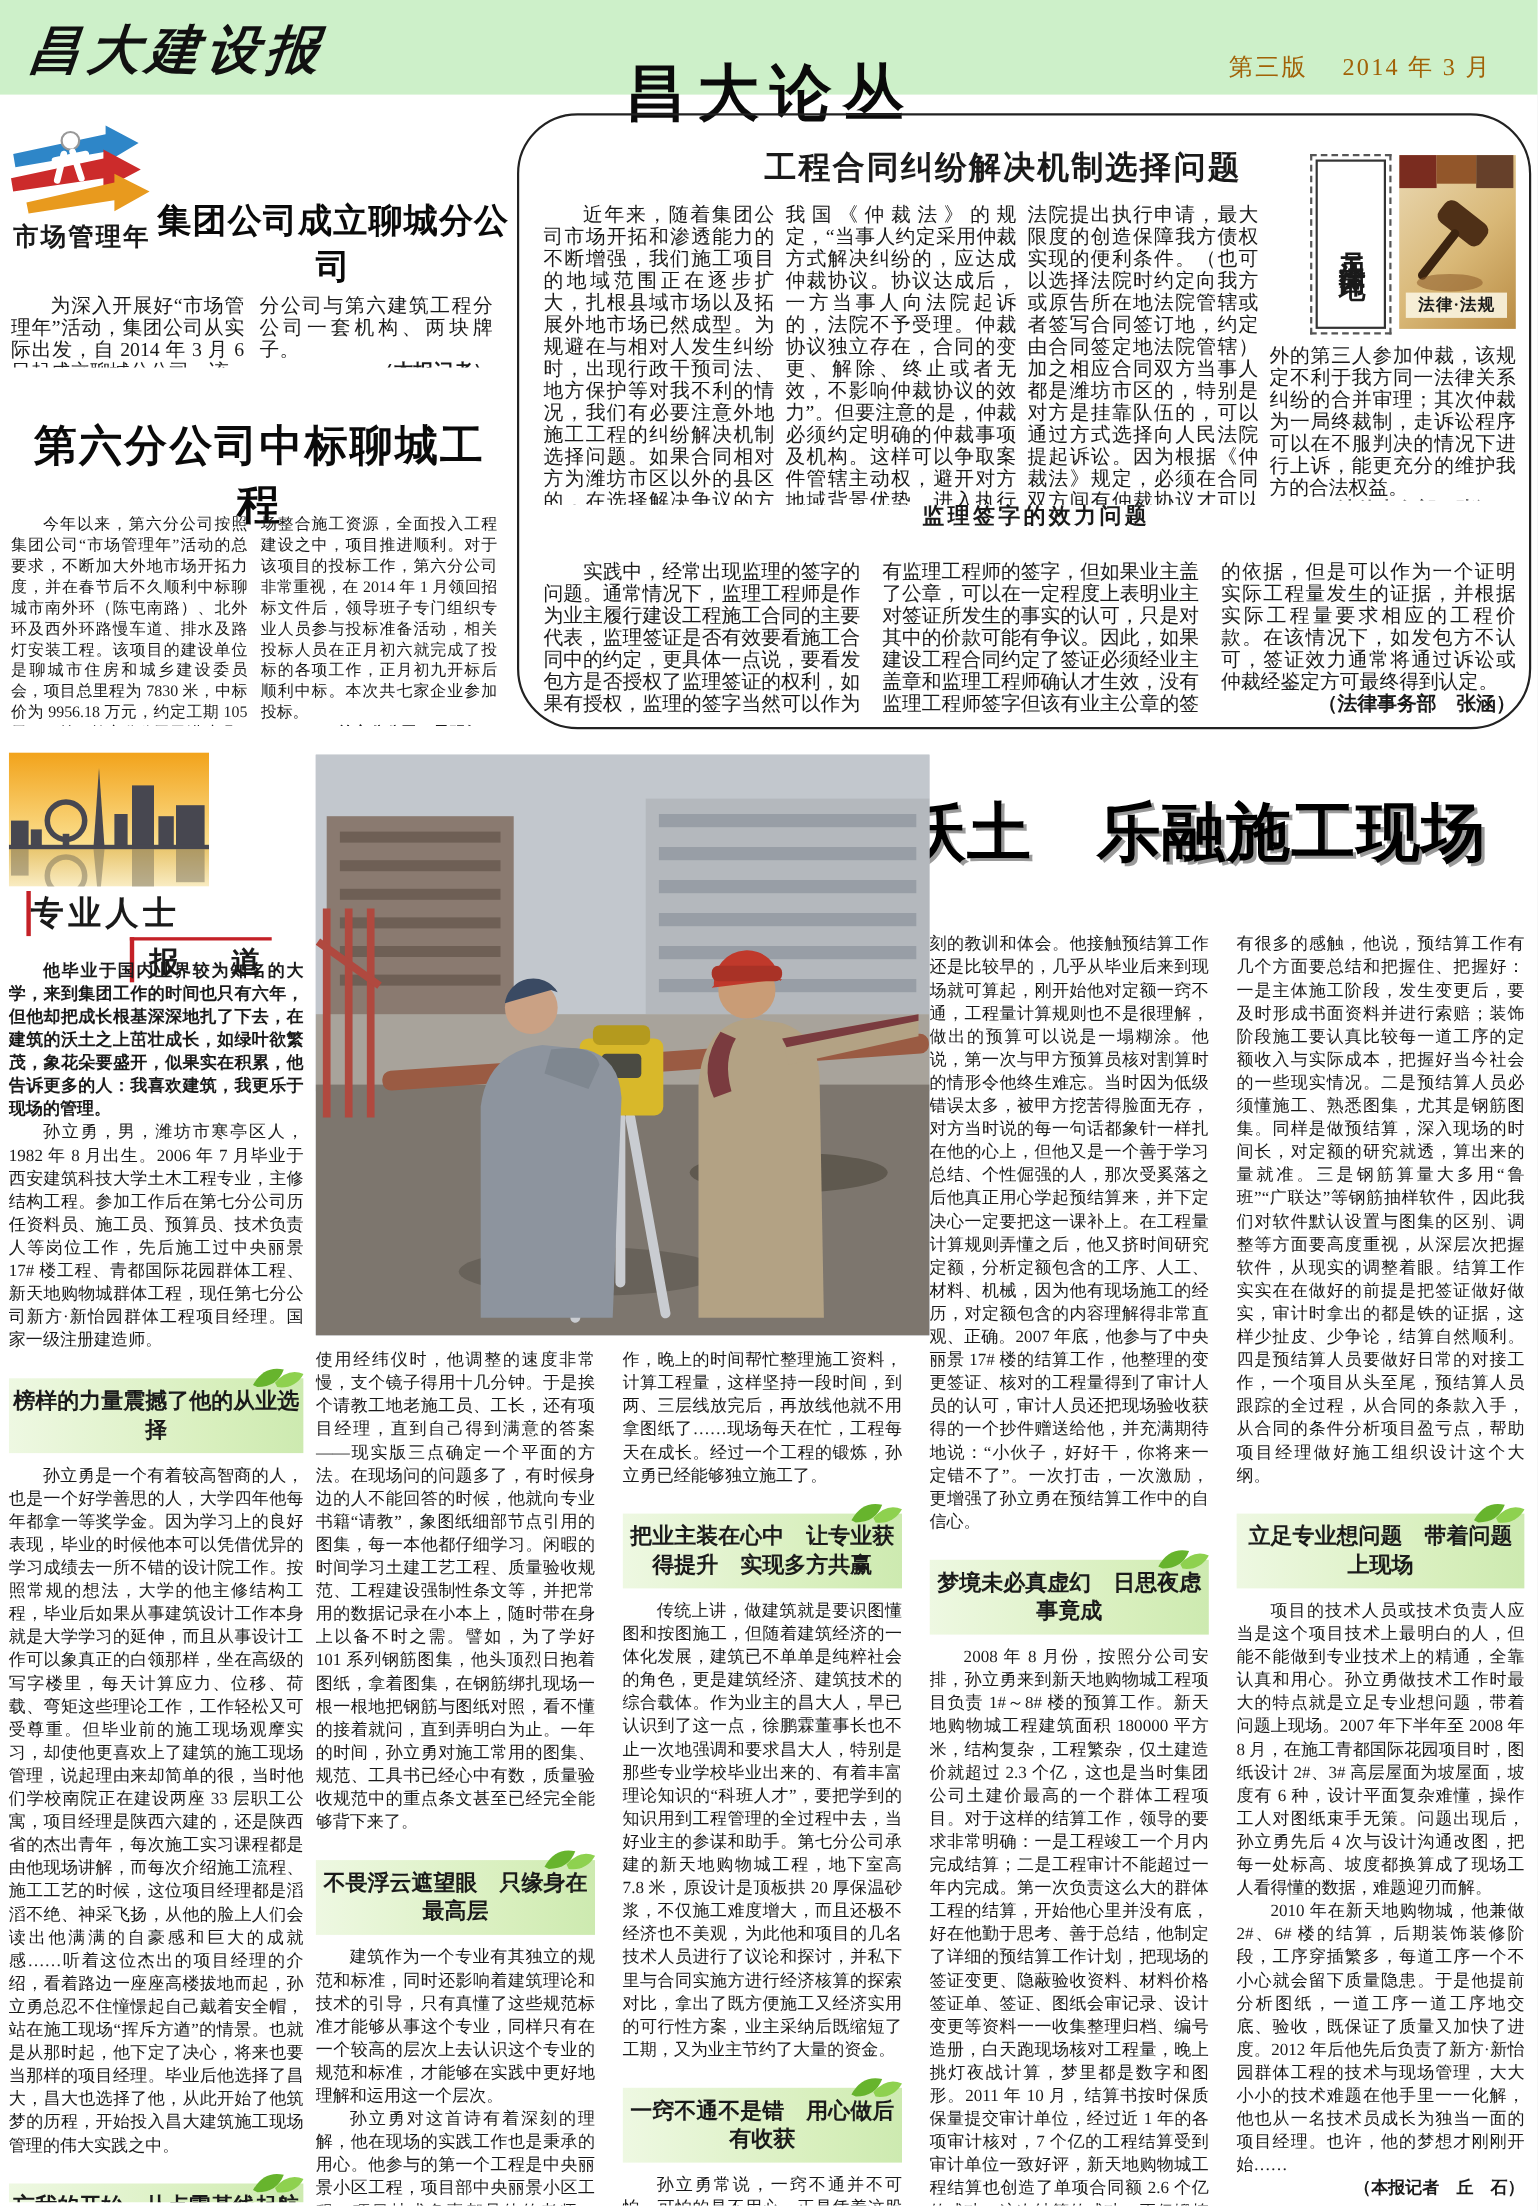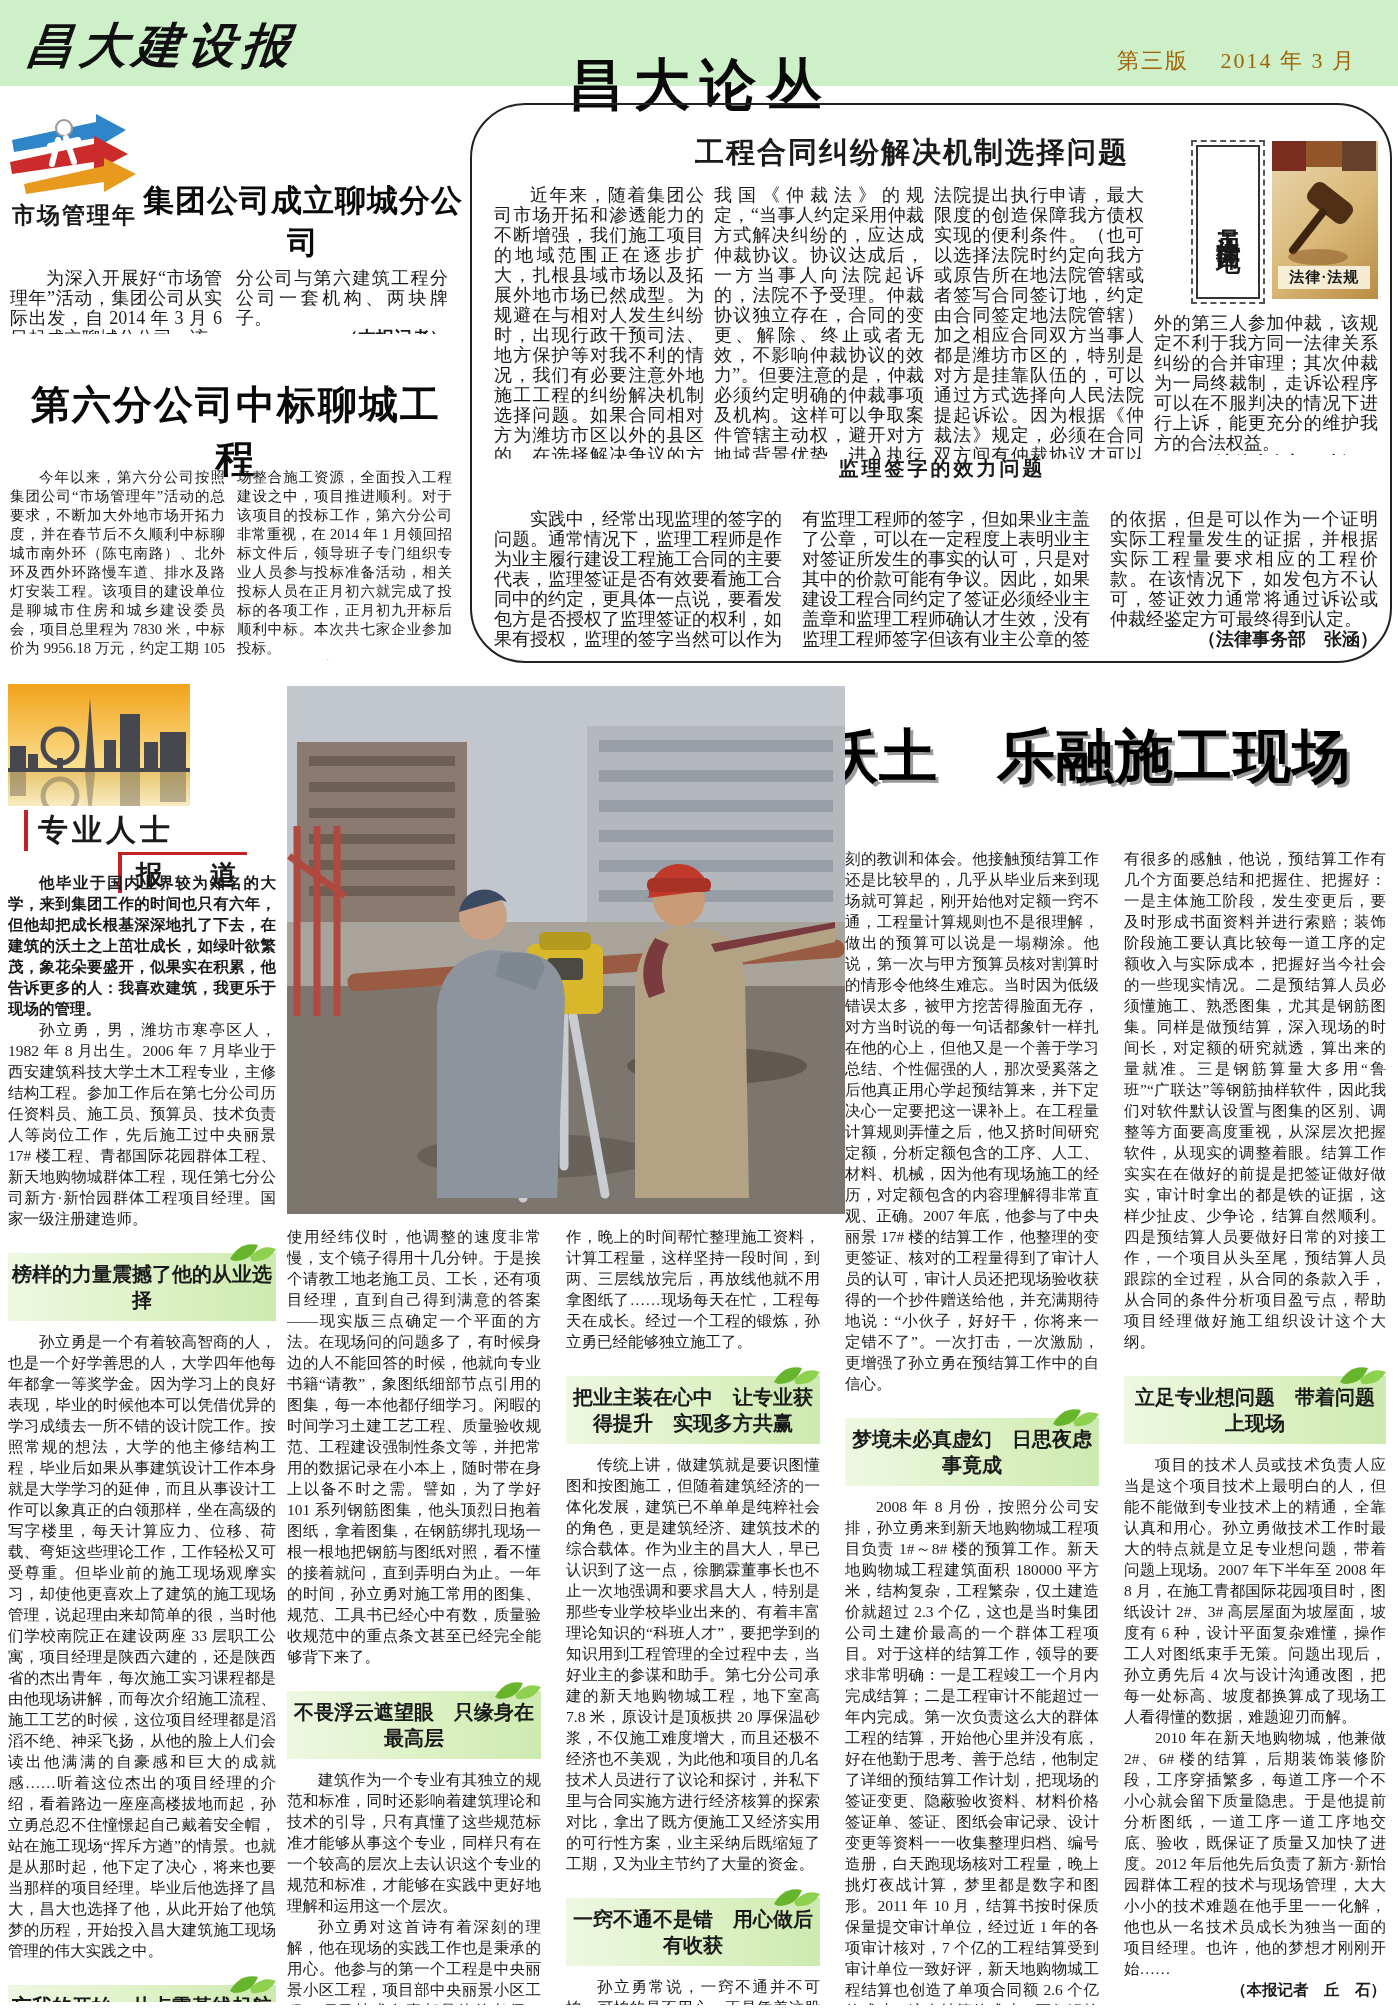--- a/index.html
+++ b/index.html
@@ -33,21 +33,21 @@
   #law-badge-frame{width:64px;height:150px;margin-top:4px;border:2px solid #333;outline:2px dashed #555;
           outline-offset:3px;display:flex;align-items:center;justify-content:center;background:#fff;}
   #law-badge-title{writing-mode:vertical-rl;font-size:24px;font-weight:900;letter-spacing:4px;}
   #gavel-wrap{position:relative;width:112px;height:158px;margin-left:12px;
           background:linear-gradient(135deg,#ead9b4 0%,#d9b877 55%,#b98c44 100%);}
   #law-caption{position:absolute;left:6px;bottom:10px;width:92px;background:rgba(250,244,224,.9);
           text-align:center;font-size:15px;font-weight:900;letter-spacing:1px;padding:2px 0;}
   
   #feat-kicker{position:absolute;left:8px;top:684px;width:200px;}
   #feat-k1{position:absolute;left:24px;top:810px;font-size:30px;font-weight:900;letter-spacing:4px;
-           border-left:4px solid #c42127;padding-left:10px;}
+           border-left:4px solid #c42127;}
   #feat-k2{position:absolute;left:118px;top:852px;font-size:27px;font-weight:900;letter-spacing:10px;
            border-left:4px solid #c42127;border-top:3px solid #c42127;padding:2px 0 0 14px;}
   #feat-head{position:absolute;left:250px;top:718px;width:1140px;text-align:center;
            font-family:"Liberation Sans",sans-serif;font-size:58px;font-weight:900;letter-spacing:1px;
            color:#000;text-shadow:3px 3px 0 #9a9a9a;}
   #feat-photo{position:absolute;left:287px;top:686px;width:558px;height:528px;background:#b9bec5;}
   .fcol{font-size:15.5px;line-height:21px;}
   .fcol .lead{font-weight:bold;}
   .subhead{position:relative;margin:24px 0 10px 0;padding:8px 4px;text-align:center;text-indent:0;
            font-family:"Liberation Sans",sans-serif;font-weight:900;font-size:20px;line-height:26px;

